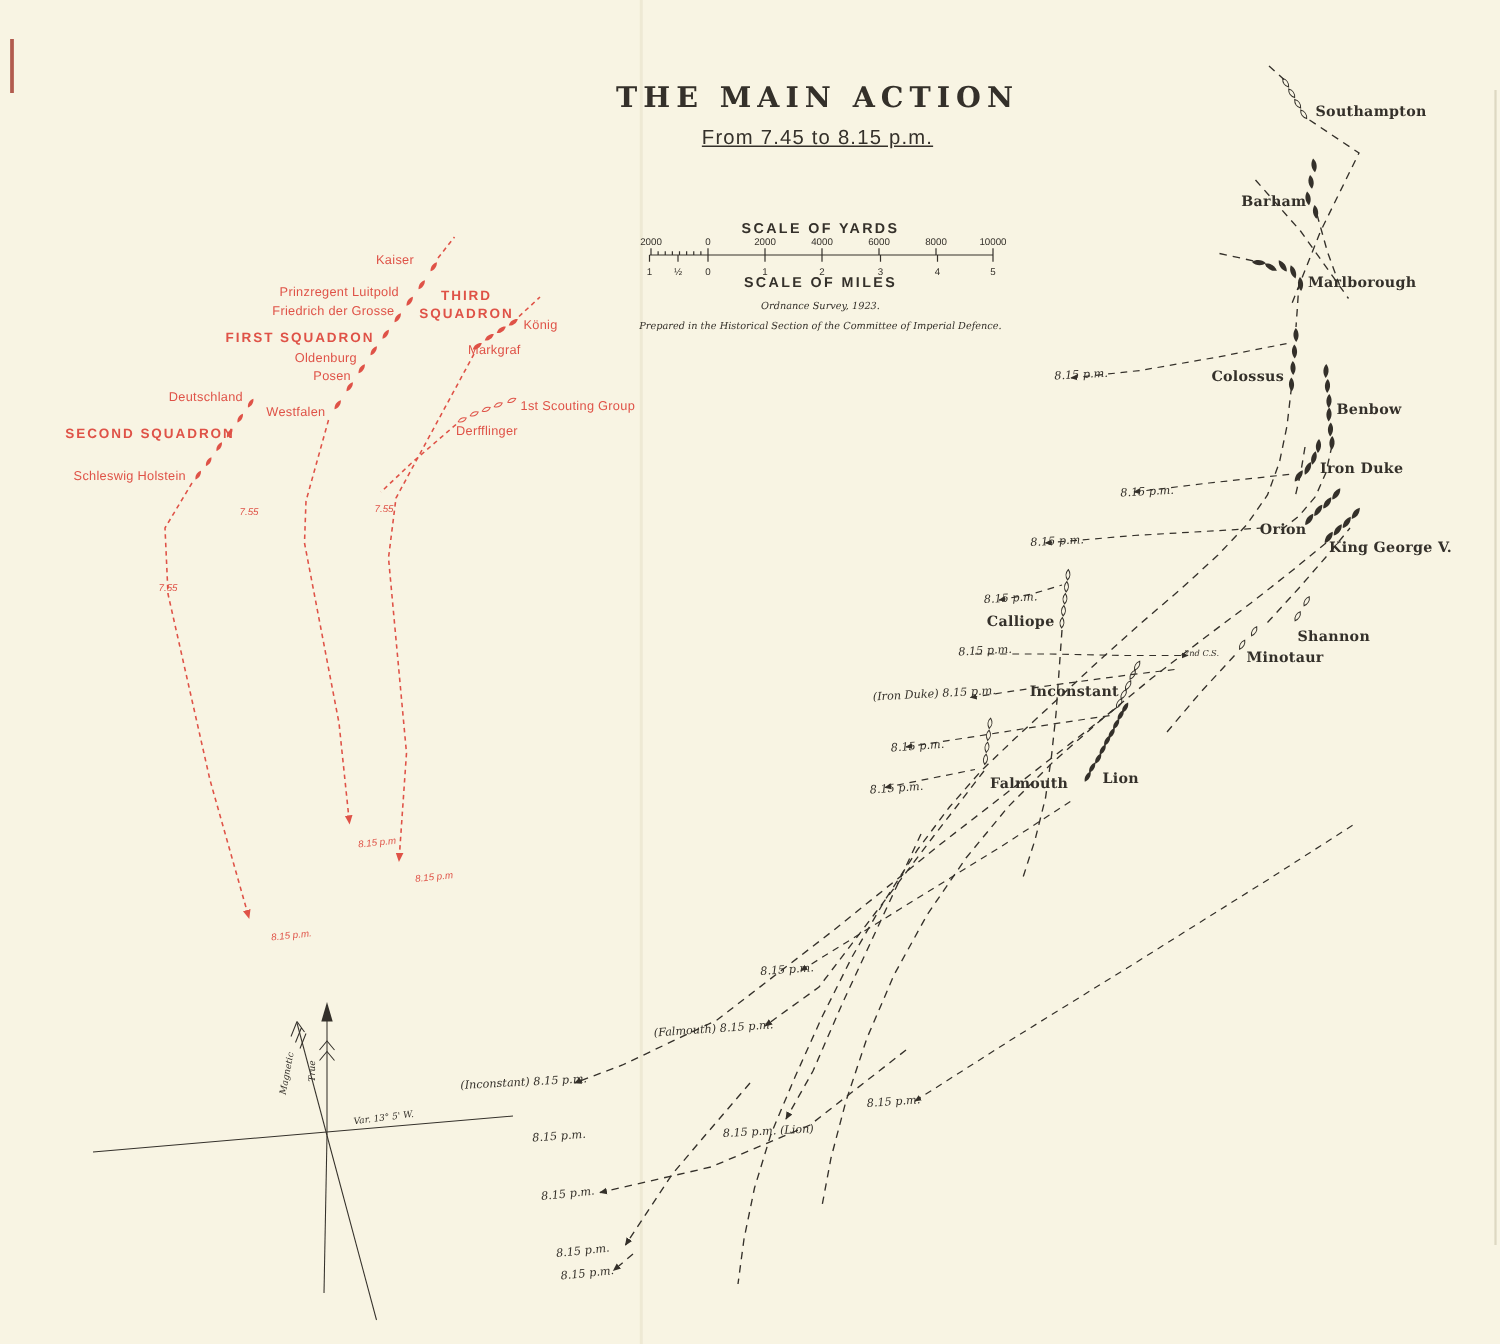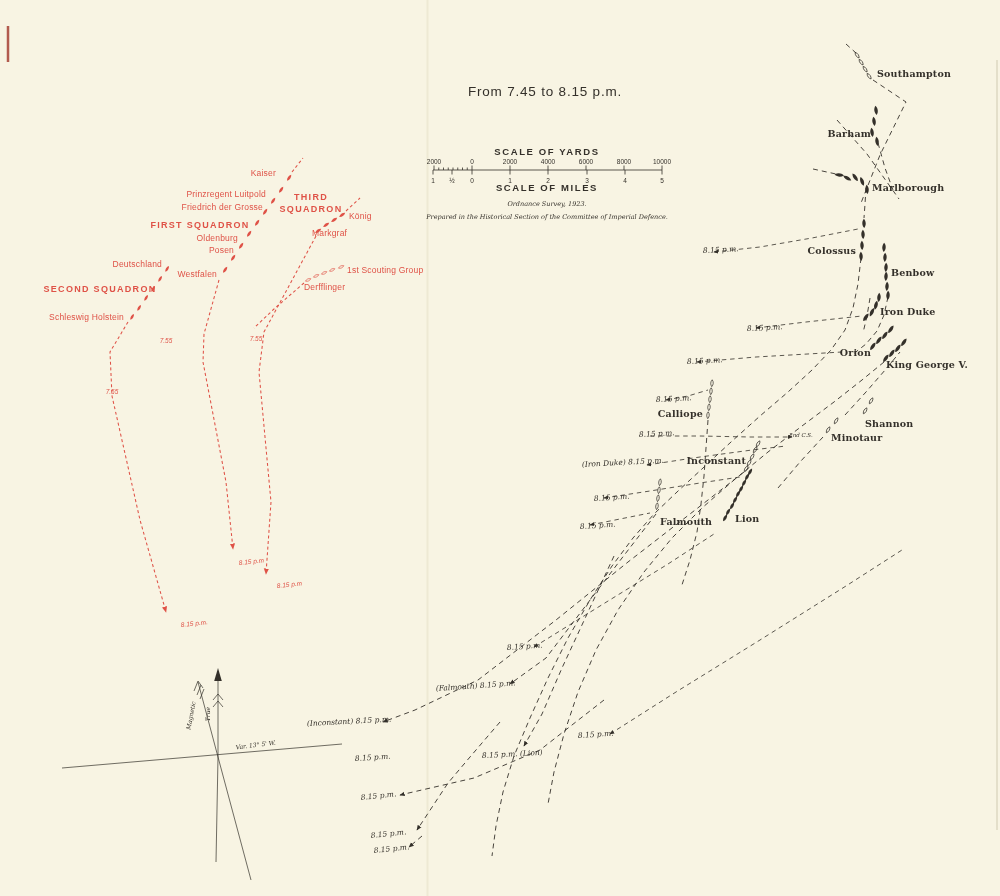--- a/index.html
+++ b/index.html
@@ -1,21 +1,21 @@
 <!DOCTYPE html>
 <html><head>
 <meta charset="utf-8">
 <style>
   html,body{margin:0;padding:0;background:#f8f4e3;}
   #page{position:relative;width:1000px;height:896px;background:var(--paper,#f8f4e3);overflow:hidden;
         font-family:"Liberation Sans",sans-serif;}
   .ttl{position:absolute;left:395px;width:300px;text-align:center;color:var(--ink,#34302a);}
   .t1{top:30px;font-family:"Liberation Sans",sans-serif;font-weight:bold;font-size:14.5px;letter-spacing:2.5px;}
   .t2{top:54px;font-family:"DejaVu Serif",serif;font-weight:bold;font-size:19px;letter-spacing:4px;}
-  .t3{top:84px;font-family:"Liberation Sans",sans-serif;font-size:13.5px;letter-spacing:.8px;}
+  .t3{top:84px;font-family:"Liberation Sans",sans-serif;font-size:13.5px;letter-spacing:.8px;text-decoration:underline;}
   svg{position:absolute;left:0;top:0;}
   text.ger{font:8.5px "Liberation Sans",sans-serif;fill:var(--red,#df5247);letter-spacing:.2px;}
   text.gsq{font:bold 9px "Liberation Sans",sans-serif;fill:var(--red,#df5247);letter-spacing:1.3px;}
   text.gtm{font:italic 6.5px "Liberation Sans",sans-serif;fill:var(--red,#df5247);}
   text.brit{font:bold 9.5px "DejaVu Serif",serif;fill:var(--ink,#34302a);letter-spacing:.2px;}
   text.tm{font:italic 7.5px "DejaVu Serif",serif;fill:var(--ink,#34302a);}
   text.tny{font:italic 5.5px "DejaVu Serif",serif;fill:var(--ink,#34302a);}
   text.tny2{font:italic 6px "DejaVu Serif",serif;fill:var(--ink,#34302a);}
   text.sc{font:bold 9.5px "Liberation Sans",sans-serif;fill:var(--ink,#34302a);letter-spacing:1.6px;}
   text.note{font:italic 6.5px "DejaVu Serif",serif;fill:var(--ink,#34302a);}
@@ -28,20 +28,21 @@
   .sh-bs{fill:var(--ink,#34302a);stroke:none;}
   .sh-bo{fill:none;stroke:var(--ink,#34302a);stroke-width:1;}
   .cmp{stroke:var(--ink,#34302a);stroke-width:.7;fill:none;}
   .rulline{stroke:var(--ink,#34302a);stroke-width:.8;}
   .fold{stroke:#eee9d4;stroke-width:2;}
 </style>
 </head>
 <body>
 
 <div id="page" style="--paper: #f8f4e3; --red: #df5247; --ink: #34302a;">
+  <div class="ttl t2">THE MAIN ACTION</div>
   <div class="ttl t3">From 7.45 to 8.15 p.m.</div>
 
   <svg id="map" width="1000" height="896" viewBox="0 0 1000 896">
     <defs>
       <marker id="ar-ink" viewBox="0 0 10 10" refX="8" refY="5" markerWidth="6.5" markerHeight="6.5" orient="auto-start-reverse">
         <path d="M0,1.2 L9,5 L0,8.8 z" fill="#34302a"></path>
       </marker>
       <marker id="ar-red" viewBox="0 0 10 10" refX="8" refY="5" markerWidth="6.5" markerHeight="6.5" orient="auto-start-reverse">
         <path d="M0,1.2 L9,5 L0,8.8 z" fill="#df5247"></path>
       </marker>

